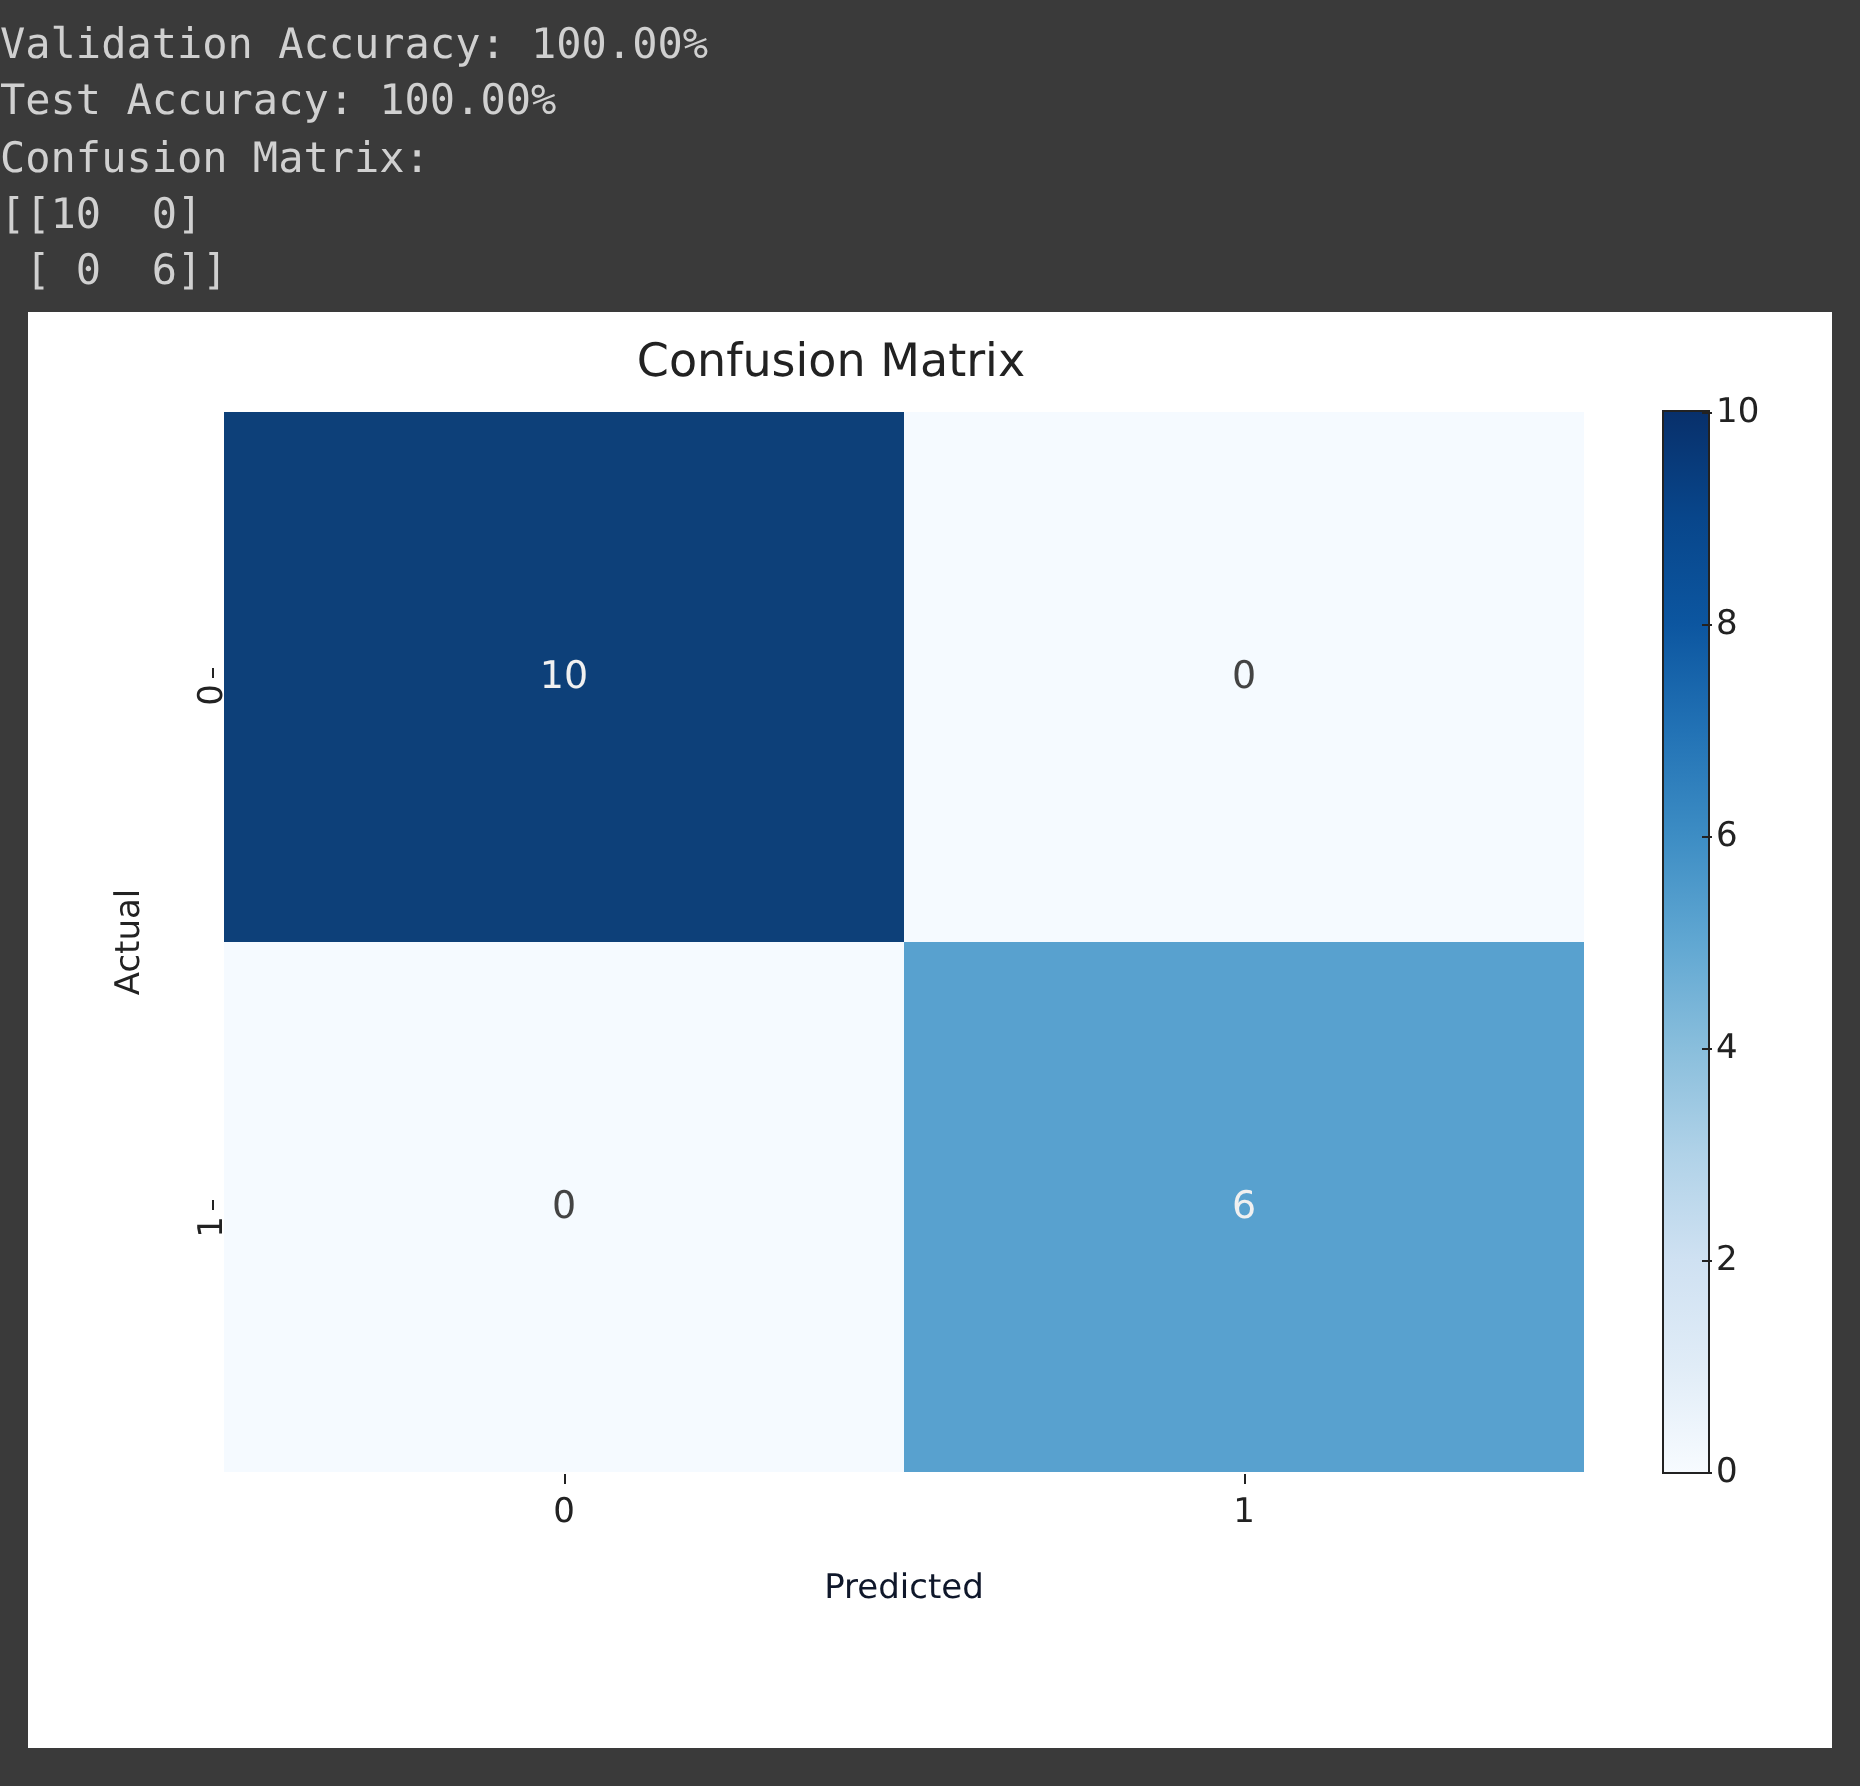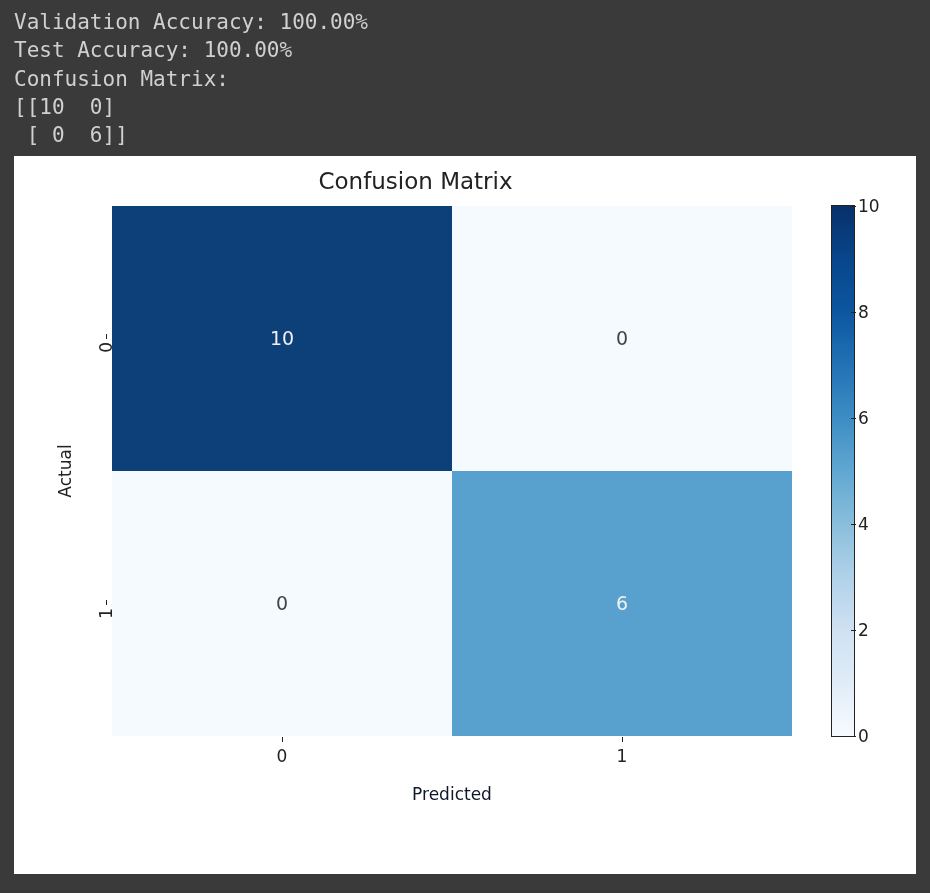--- a/index.html
+++ b/index.html
@@ -9,21 +9,21 @@
     background: #3a3a3a;
     font-family: 'DejaVu Sans Mono', 'Consolas', monospace;
     width: 930px;
     height: 893px;
     overflow: hidden;
   }
   .console-out {
     color: #d0d0d0;
     font-size: 21px;
     line-height: 1.35;
-    padding: 8px 14px 6px 14px;
+    padding: 8px 14px 6px 0;
     white-space: pre;
     font-family: 'DejaVu Sans Mono', 'Consolas', monospace;
   }
   .figure {
     background: #ffffff;
     margin: 0 14px 14px 14px;
     width: 902px;
     height: 718px;
     position: relative;
     font-family: 'DejaVu Sans', 'Helvetica', sans-serif;

